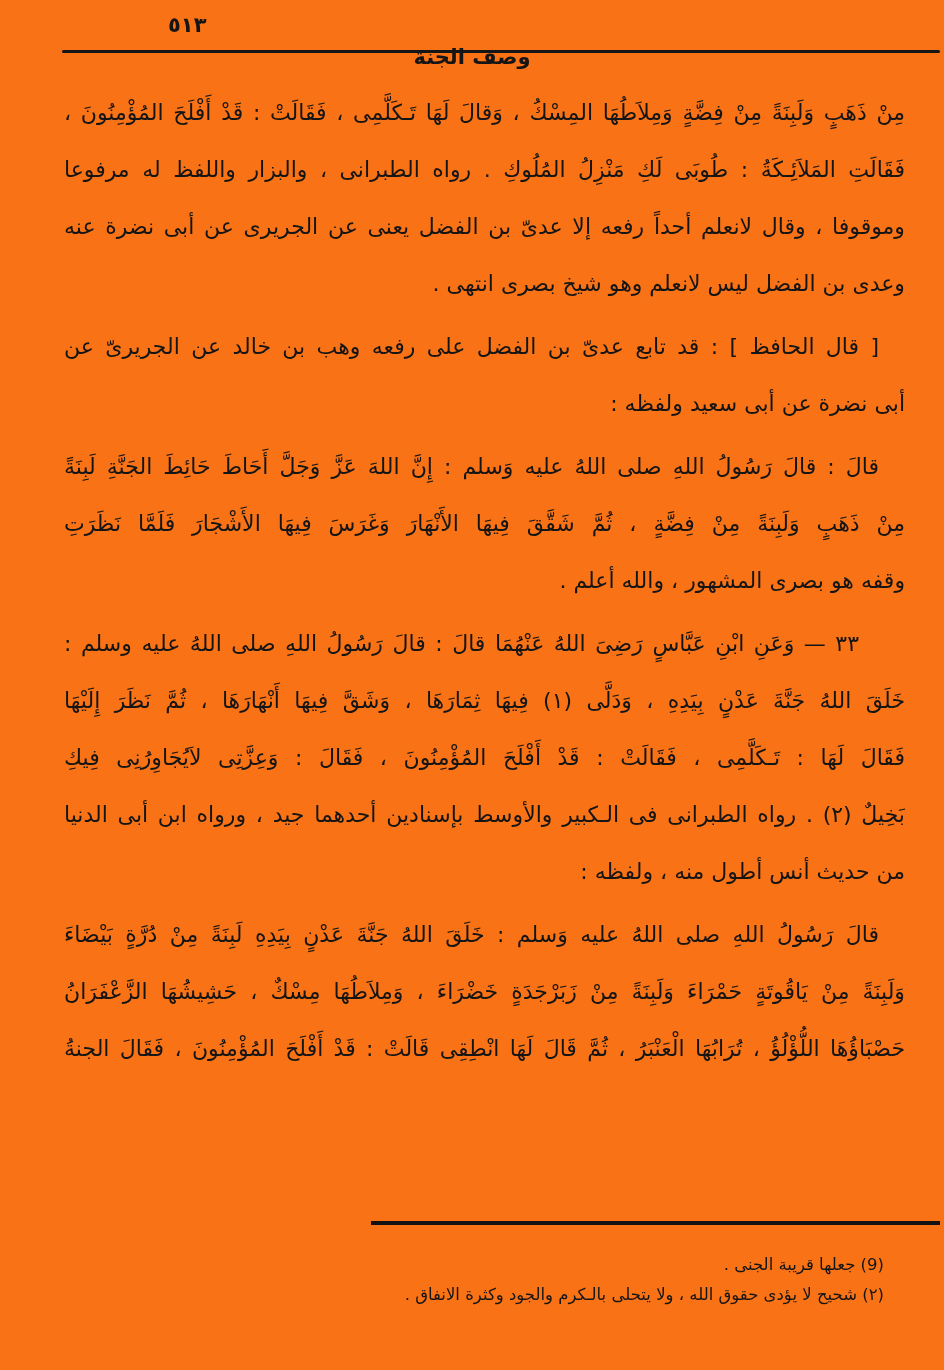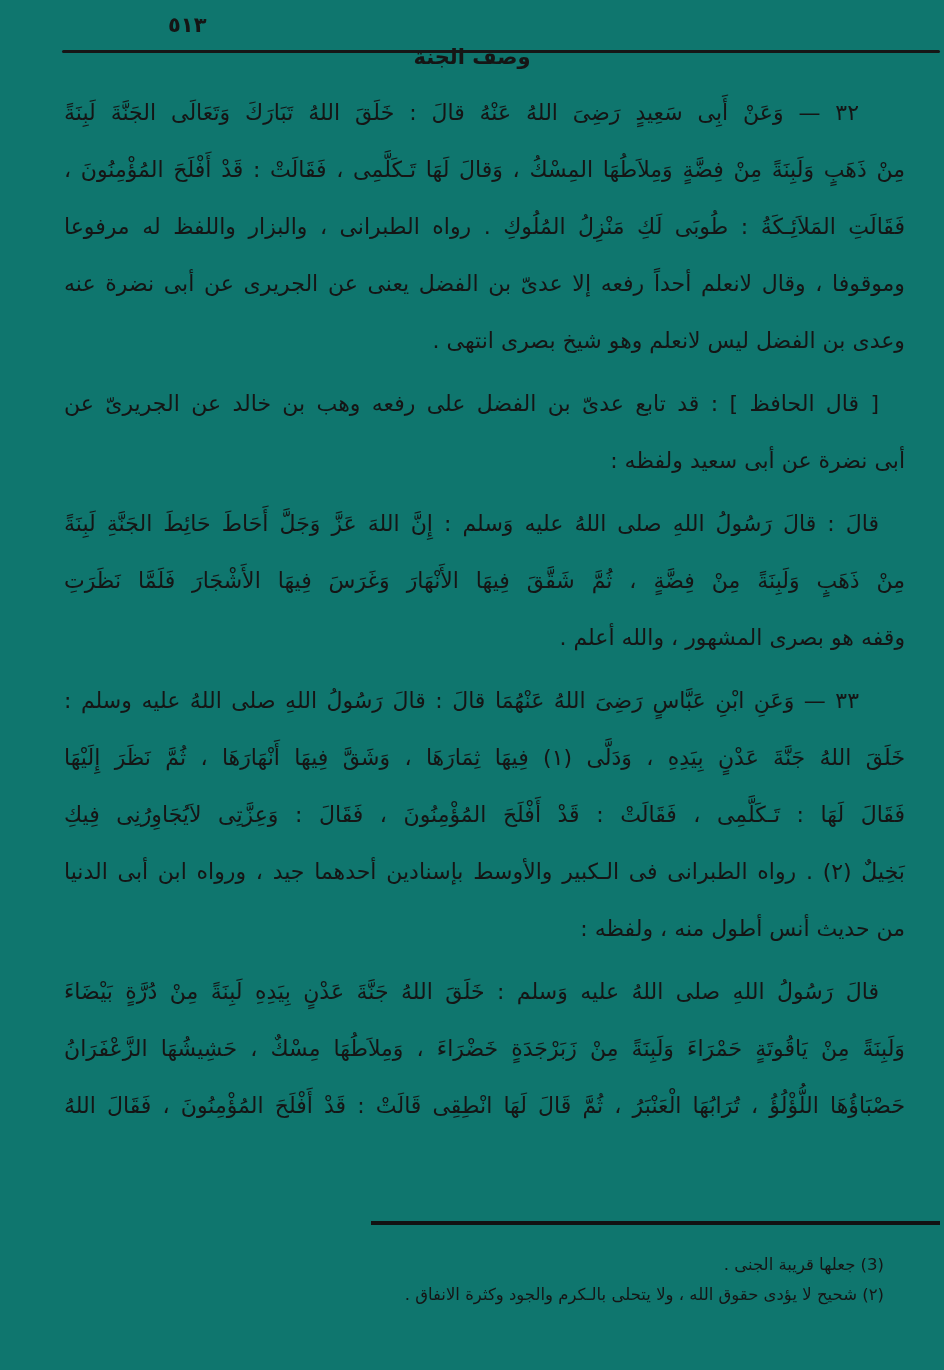--- a/index.html
+++ b/index.html
@@ -1,21 +1,21 @@
 <!DOCTYPE html>
 <html lang="ar"><head>
 <meta charset="utf-8">
 <style>
   html, body { margin: 0; padding: 0; background: #e8e8e4; }
   .page {
     position: relative;
     width: 944px;
     height: 1370px;
     margin: 0 auto;
-    background: #0f766e;
+    background: #f97316;
     color: #151515;
     font-family: "DejaVu Sans", sans-serif;
     overflow: hidden;
   }
   .page-number {
     position: absolute;
     top: 13px;
     left: 168px;
     font-size: 21px;
     font-weight: bold;
@@ -82,21 +82,20 @@
 
 <div class="page">
 
   <div class="page-number">٥١٣</div>
   <div class="page-title">وصف الجنة</div>
   <div class="header-rule"></div>
 
   <div class="body-text">
 
     <div class="para">
-      <div class="line indent-lg">٣٢ — وَعَنْ أَبِى سَعِيدٍ رَضِىَ اللهُ عَنْهُ قالَ : خَلَقَ اللهُ تَبَارَكَ وَتَعَالَى الجَنَّةَ لَبِنَةً</div>
       <div class="line">مِنْ ذَهَبٍ وَلَبِنَةً مِنْ فِضَّةٍ وَمِلاَطُهَا المِسْكُ ، وَقالَ لَهَا تَـكَلَّمِى ، فَقَالَتْ : قَدْ أَفْلَحَ المُؤْمِنُونَ ،</div>
       <div class="line">فَقَالَتِ المَلاَئِـكَةُ : طُوبَى لَكِ مَنْزِلُ المُلُوكِ . رواه الطبرانى ، والبزار واللفظ له مرفوعا</div>
       <div class="line">وموقوفا ، وقال لانعلم أحداً رفعه إلا عدىّ بن الفضل يعنى عن الجريرى عن أبى نضرة عنه</div>
       <div class="line last">وعدى بن الفضل ليس لانعلم وهو شيخ بصرى انتهى .</div>
     </div>
 
     <div class="para">
       <div class="line indent-sm">[ قال الحافظ ] : قد تابع عدىّ بن الفضل على رفعه وهب بن خالد عن الجريرىّ عن</div>
       <div class="line last">أبى نضرة عن أبى سعيد ولفظه :</div>
     </div>
@@ -111,25 +110,25 @@
       <div class="line indent-lg">٣٣ — وَعَنِ ابْنِ عَبَّاسٍ رَضِىَ اللهُ عَنْهُمَا قالَ : قالَ رَسُولُ اللهِ صلى اللهُ عليه وسلم :</div>
       <div class="line">خَلَقَ اللهُ جَنَّةَ عَدْنٍ بِيَدِهِ ، وَدَلَّى (١) فِيهَا ثِمَارَهَا ، وَشَقَّ فِيهَا أَنْهَارَهَا ، ثُمَّ نَظَرَ إِلَيْهَا</div>
       <div class="line">فَقَالَ لَهَا : تَـكَلَّمِى ، فَقَالَتْ : قَدْ أَفْلَحَ المُؤْمِنُونَ ، فَقَالَ : وَعِزَّتِى لاَيُجَاوِرُنِى فِيكِ</div>
       <div class="line">بَخِيلٌ (٢) . رواه الطبرانى فى الـكبير والأوسط بإسنادين أحدهما جيد ، ورواه ابن أبى الدنيا</div>
       <div class="line last">من حديث أنس أطول منه ، ولفظه :</div>
     </div>
 
     <div class="para">
       <div class="line indent-sm">قالَ رَسُولُ اللهِ صلى اللهُ عليه وَسلم : خَلَقَ اللهُ جَنَّةَ عَدْنٍ بِيَدِهِ لَبِنَةً مِنْ دُرَّةٍ بَيْضَاءَ</div>
       <div class="line">وَلَبِنَةً مِنْ يَاقُوتَةٍ حَمْرَاءَ وَلَبِنَةً مِنْ زَبَرْجَدَةٍ خَضْرَاءَ ، وَمِلاَطُهَا مِسْكٌ ، حَشِيشُهَا الزَّعْفَرَانُ</div>
-      <div class="line">حَصْبَاؤُهَا اللُّؤْلُؤُ ، تُرَابُهَا الْعَنْبَرُ ، ثُمَّ قَالَ لَهَا انْطِقِى قَالَتْ : قَدْ أَفْلَحَ المُؤْمِنُونَ ، فَقَالَ اللهُ</div>
+      <div class="line">حَصْبَاؤُهَا اللُّؤْلُؤُ ، تُرَابُهَا الْعَنْبَرُ ، ثُمَّ قَالَ لَهَا انْطِقِى قَالَتْ : قَدْ أَفْلَحَ المُؤْمِنُونَ ، فَقَالَ الجنةُ</div>
     </div>
 
   </div>
 
   <div class="footnote-rule"></div>
 
   <div class="footnotes">
-    <div class="fn-line">(3) جعلها قريبة الجنى .</div>
+    <div class="fn-line">(9) جعلها قريبة الجنى .</div>
     <div class="fn-line">(٢) شحيح لا يؤدى حقوق الله ، ولا يتحلى بالـكرم والجود وكثرة الانفاق .</div>
   </div>
 
 </div>
 
 </body></html>

